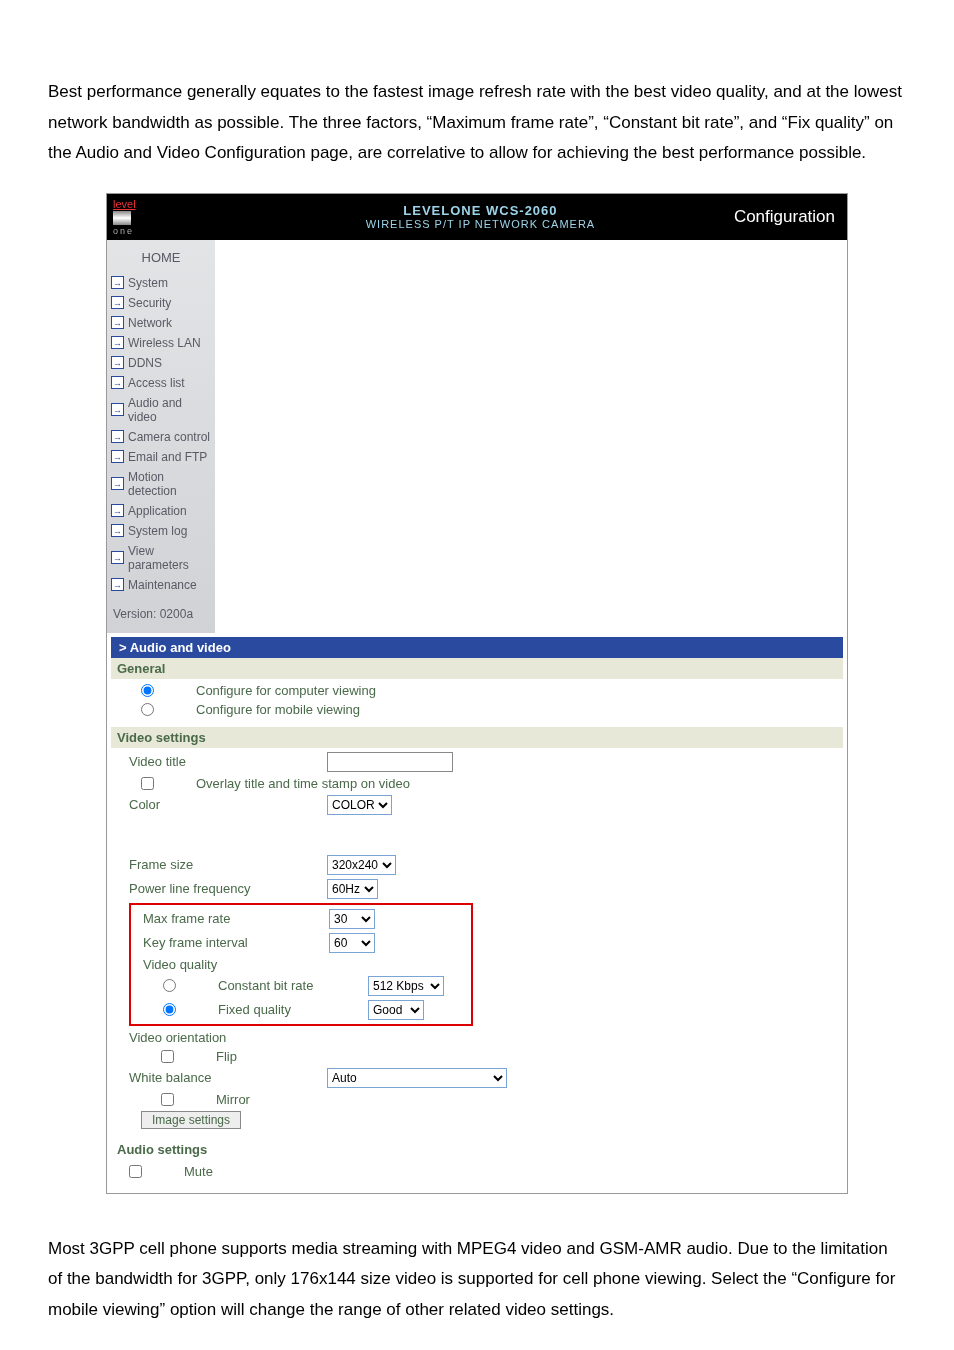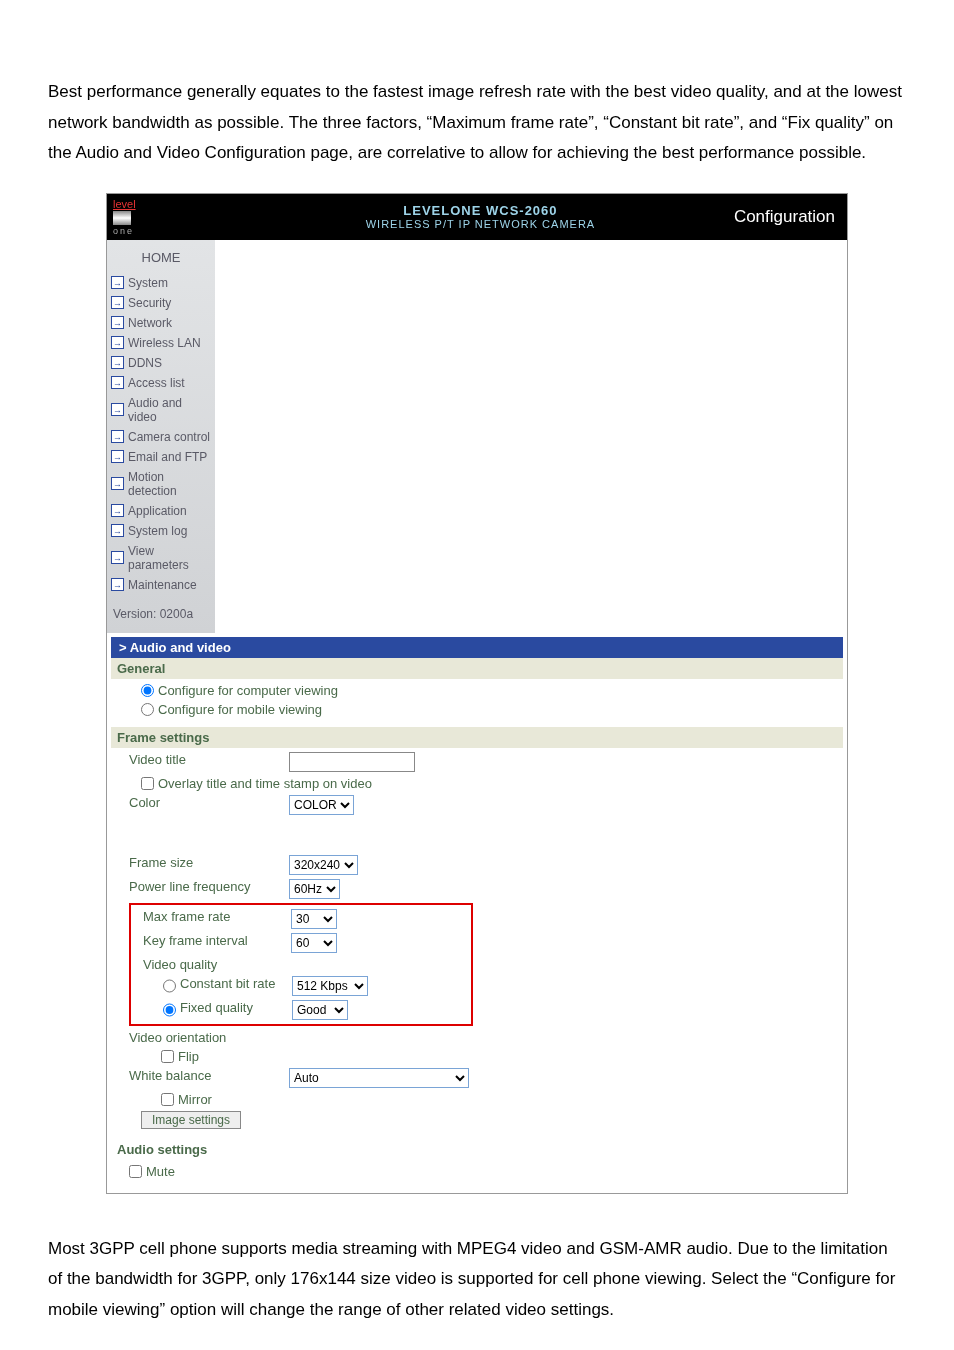--- a/index.html
+++ b/index.html
@@ -135,21 +135,23 @@
     font-size: 13px;
     padding: 3px 6px;
   }
   .form-area {
     padding: 2px 4px 8px 4px;
     color: #4a6a4a;
     font-size: 13px;
   }
   .row {
     display: flex;
+    align-items: center;
     padding: 2px 0;
+    gap: 38px;
   }
   .indent1 { padding-left: 26px; }
   .indent2 { padding-left: 46px; }
   .lbl {
     width: 160px;
   }
   input[type=text] {
     border: 1px solid #888;
     height: 18px;
     font-size: 12px;
@@ -269,21 +271,21 @@
         <div class="form-area">
           <div class="row indent1">
             <input type="radio" checked="" style="">
               <span>Configure for computer viewing</span>
           </div>
           <div class="row indent1">
             <input type="radio" style="">
               <span>Configure for mobile viewing</span>
           </div>
         </div>
-        <div class="section-head">Frame settings</div>
+        <div class="section-head">Video settings</div>
         <div class="form-area">
           <div class="row" style="padding-left:14px;">
             <span class="lbl">Video title</span>
             <input type="text" style="width: 120px;">
           </div>
           <div class="row indent1">
             <input type="checkbox" style="">
               <span>Overlay title and time stamp on video</span>
           </div>
           <div class="row" style="padding-left:14px;">

